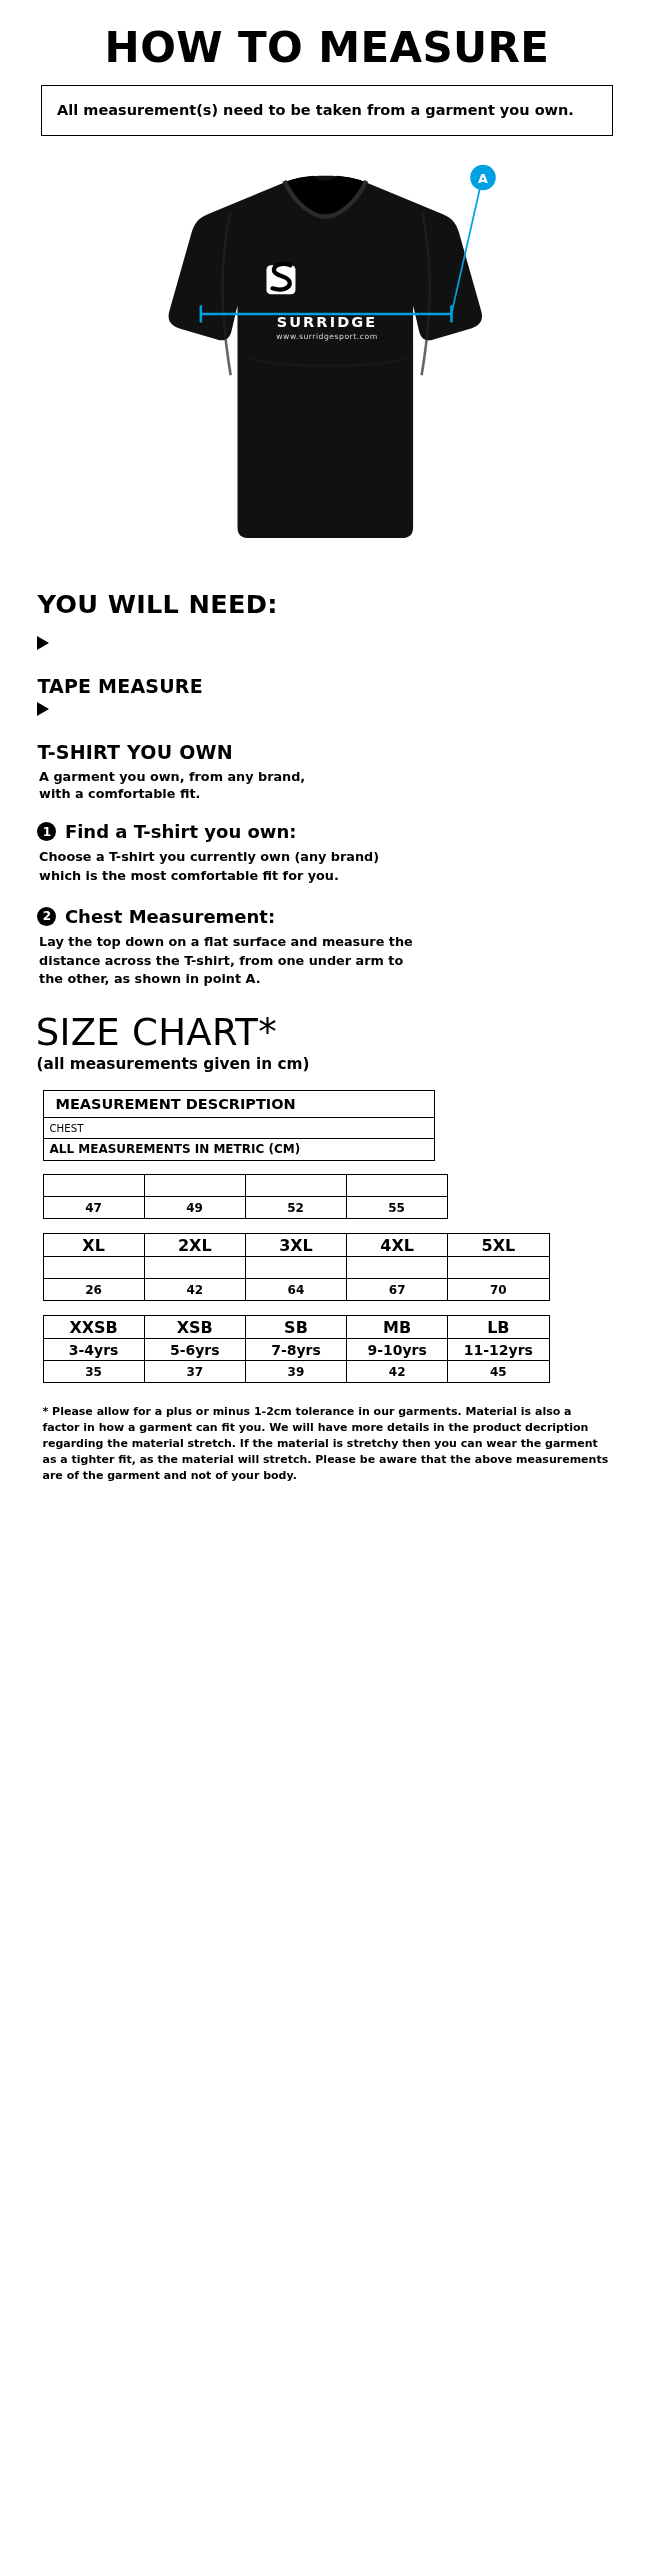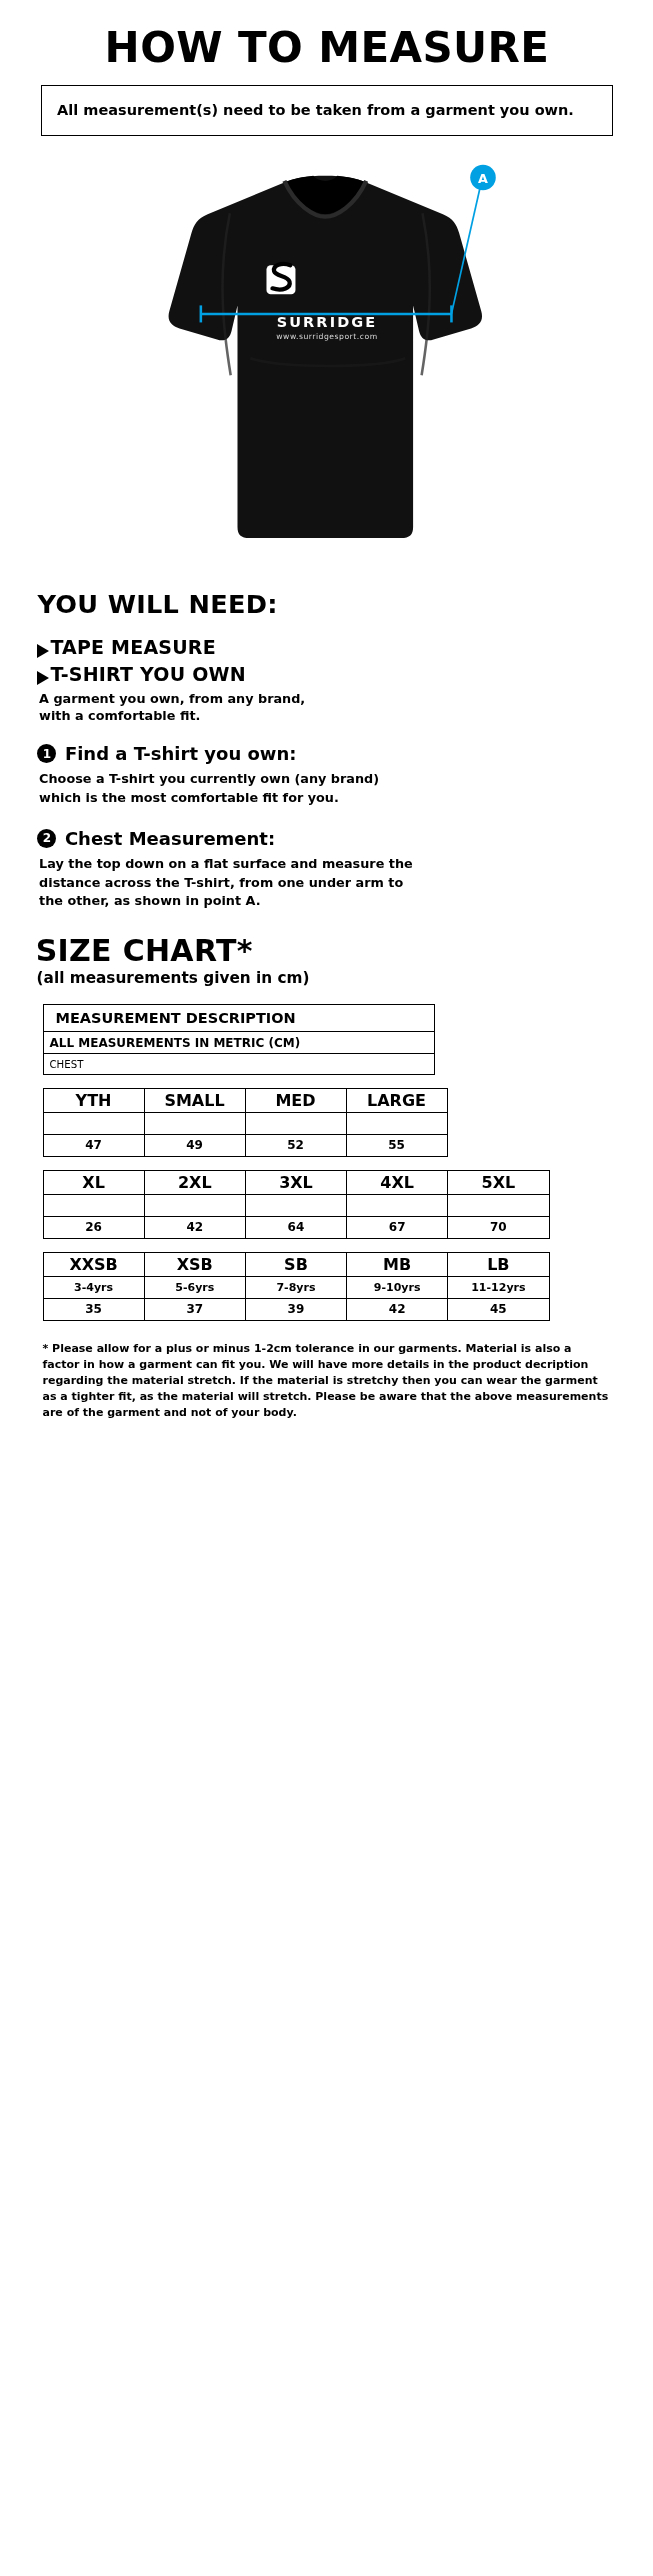--- a/index.html
+++ b/index.html
@@ -55,22 +55,23 @@
   
   .section-head {
     font-size: 25.6px;
     font-weight: 700;
     letter-spacing: 0.3px;
     margin: 19px 0 17px 3.4px;
   }
   .need-item {
     margin: 0 0 5.1px 3.4px;
     display: flex;
-    align-items: flex-end;
-    gap: 1px;
+    align-items: flex-start;
+    gap: 25px;
+    flex-direction: column;
   }
   .tri {
     width: 0;
     height: 0;
     border-top: 7.7px solid transparent;
     border-bottom: 7.7px solid transparent;
     border-left: 12px solid #000;
     display: inline-block;
   }
   .need-title {
@@ -108,22 +109,22 @@
     font-weight: 700;
   }
   .step-body {
     font-size: 12.8px;
     font-weight: 700;
     line-height: 1.45;
     margin: 0 0 20.5px 5.1px;
   }
   
   .size-title {
-    font-size: 30px;
-    font-weight: 700;
+    font-size: 37px;
+    font-weight: 400;
     letter-spacing: 0.3px;
     margin: 22px 0 1.7px 1.7px;
   }
   .size-sub {
     font-size: 15.3px;
     font-weight: 700;
     margin: 0 0 17px 2.6px;
   }
   table.tbl {
     border-collapse: collapse;
@@ -168,21 +169,21 @@
   }
   .grid-blank td {
     height: 19px;
   }
   .grid-val td {
     font-size: 12px;
     font-weight: 400;
     height: 22px;
   }
   .grid-age td {
-    font-size: 11px;
+    font-size: 14px;
     font-weight: 400;
     height: 22px;
   }
   .footnote {
     font-size: 11px;
     font-weight: 700;
     line-height: 1.45;
     margin: 20.5px 8.5px 34px 8.5px;
   }
 </style>
@@ -280,36 +281,30 @@
 
   <h2 class="size-title">SIZE CHART*</h2>
   <div class="size-sub">(all measurements given in cm)</div>
 
   <table class="tbl desc-tbl">
     <tbody>
         <tr>
       <td class="hdr">MEASUREMENT DESCRIPTION</td>
     </tr>
     <tr>
+      <td class="lbl">CHEST</td>
+    </tr>
+    <tr>
       <td class="sub">ALL MEASUREMENTS IN METRIC (CM)</td>
-    </tr>
-    <tr>
-      <td class="lbl">CHEST</td>
     </tr>
   </tbody>
     </table>
 
   <table class="tbl grid4">
     <tbody>
-        <tr class="grid-head">
-      <td>YTH</td>
-      <td>SMALL</td>
-      <td>MED</td>
-      <td>LARGE</td>
-    </tr>
     <tr class="grid-blank">
       <td></td>
       <td></td>
       <td></td>
       <td></td>
     </tr>
     <tr class="grid-val">
       <td>47</td>
       <td>49</td>
       <td>52</td>

